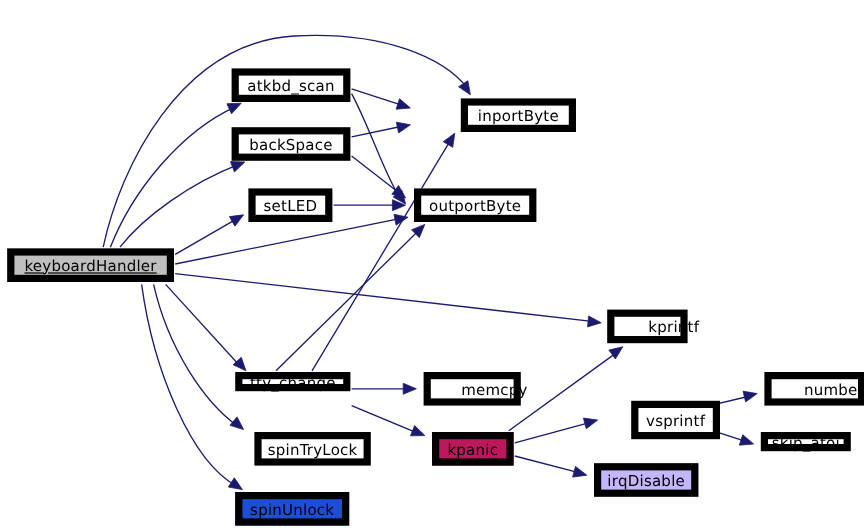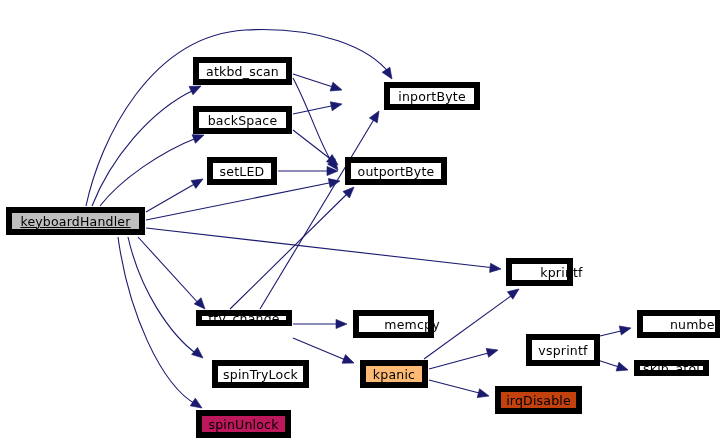--- a/index.html
+++ b/index.html
@@ -138,26 +138,26 @@
       </div>
       <div class="node-box" style="left: 637px; top: 310px; width: 84px; height: 28px; border-color: rgb(0, 0, 0); background: rgb(255, 255, 255); padding-left: 32px;">
         <span>number</span>
       </div>
       <div class="node-box" style="left: 504px; top: 334px; width: 74px; height: 32px; border-color: rgb(0, 0, 0); background: rgb(255, 255, 255); margin-left: 22px;">
         <span>vsprintf</span>
       </div>
       <div class="node-box" style="left: 196px; top: 360px; width: 97px; height: 28px; border-color: rgb(0, 0, 0); background: rgb(255, 255, 255); margin-left: 16px;">
         <span>spinTryLock</span>
       </div>
-      <div class="node-box" style="left: 360px; top: 360px; width: 68px; height: 28px; border-color: rgb(0, 0, 0); background: #fdba74;">
+      <div class="node-box" style="left: 360px; top: 360px; width: 68px; height: 28px; border-color: rgb(0, 0, 0); background: #be185d;">
         <span>kpanic</span>
       </div>
       <div class="node-box" style="left: 634px; top: 360px; width: 75px; height: 16px; border-color: rgb(0, 0, 0); background: rgb(255, 255, 255);">
         <span>skip_atoi</span>
       </div>
-      <div class="node-box" style="left: 495px; top: 386px; width: 87px; height: 28px; border-color: rgb(0, 0, 0); background: #c2410c;">
+      <div class="node-box" style="left: 495px; top: 386px; width: 87px; height: 28px; border-color: rgb(0, 0, 0); background: #c4b5fd;">
         <span>irqDisable</span>
       </div>
-      <div class="node-box" style="left: 196px; top: 410px; width: 95px; height: 28px; border-color: rgb(0, 0, 0); background: #be185d;">
+      <div class="node-box" style="left: 196px; top: 410px; width: 95px; height: 28px; border-color: rgb(0, 0, 0); background: #1d4ed8;">
         <span>spinUnlock</span>
       </div>
     </div>
 </div>
 
 </body></html>

